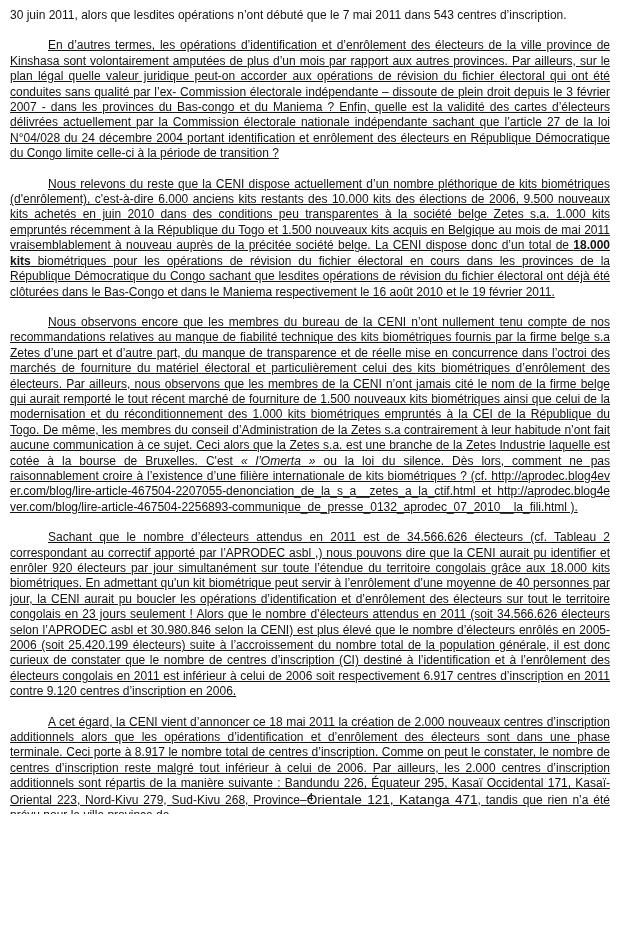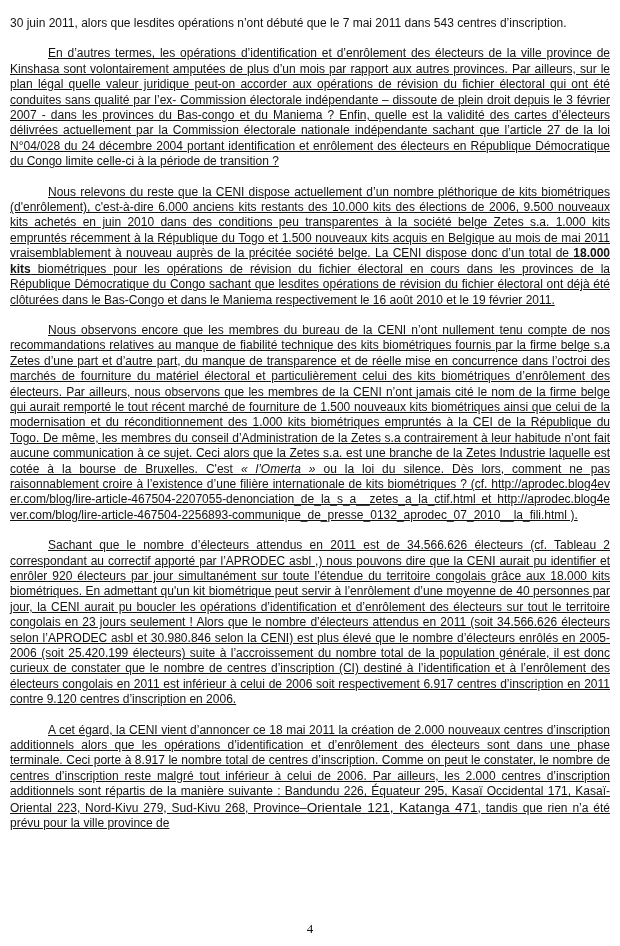--- a/index.html
+++ b/index.html
@@ -3,28 +3,28 @@
 <meta charset="utf-8">
 <style>
   html, body {
     margin: 0;
     padding: 0;
     background: #ffffff;
   }
   .page {
     position: relative;
     width: 620px;
-    height: 946px;
+    height: 814px;
     background: #ffffff;
     color: #131313;
     font-family: "Liberation Sans", "DejaVu Sans", sans-serif;
     font-size: 12px;
     line-height: 15.4px;
     box-sizing: border-box;
-    padding: 16px 10px 0 10px;
+    padding: 8px 10px 0 10px;
     overflow: hidden;
   }
   p.para {
     margin: 0 0 15px 0;
     text-align: justify;
     text-justify: inter-word;
   }
   p.para.indent {
     text-indent: 38px;
     text-decoration: underline;

